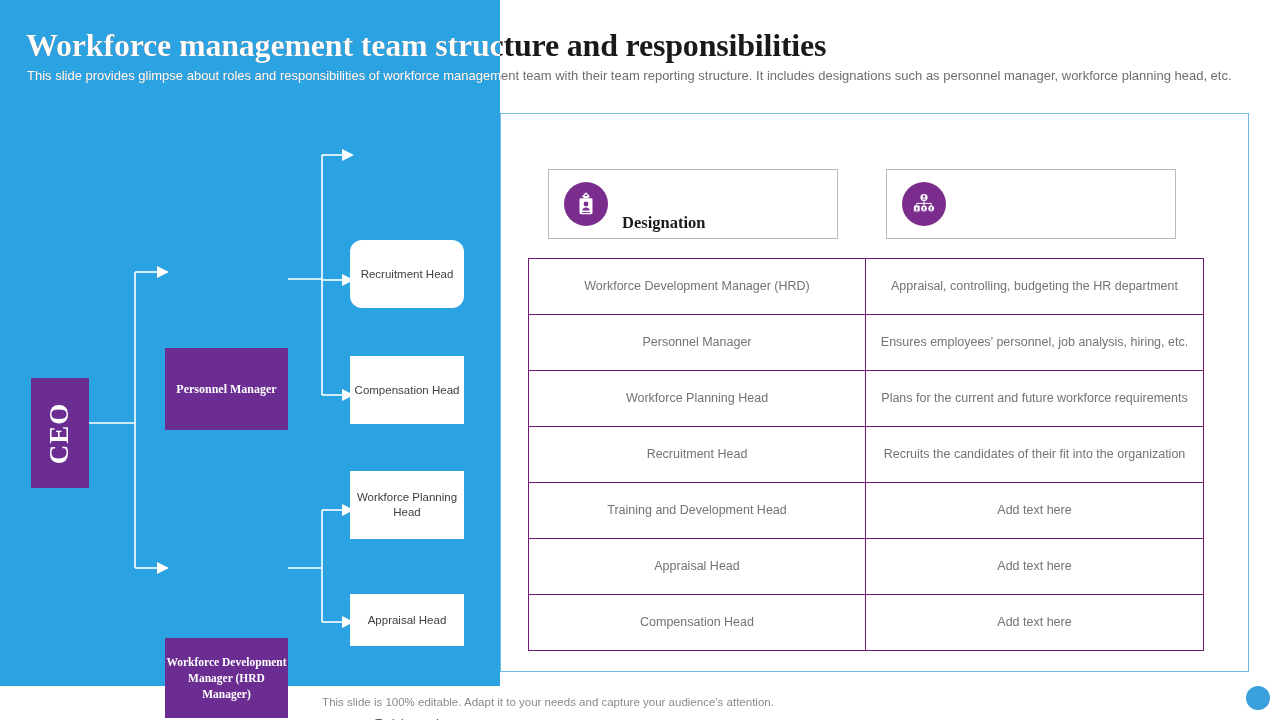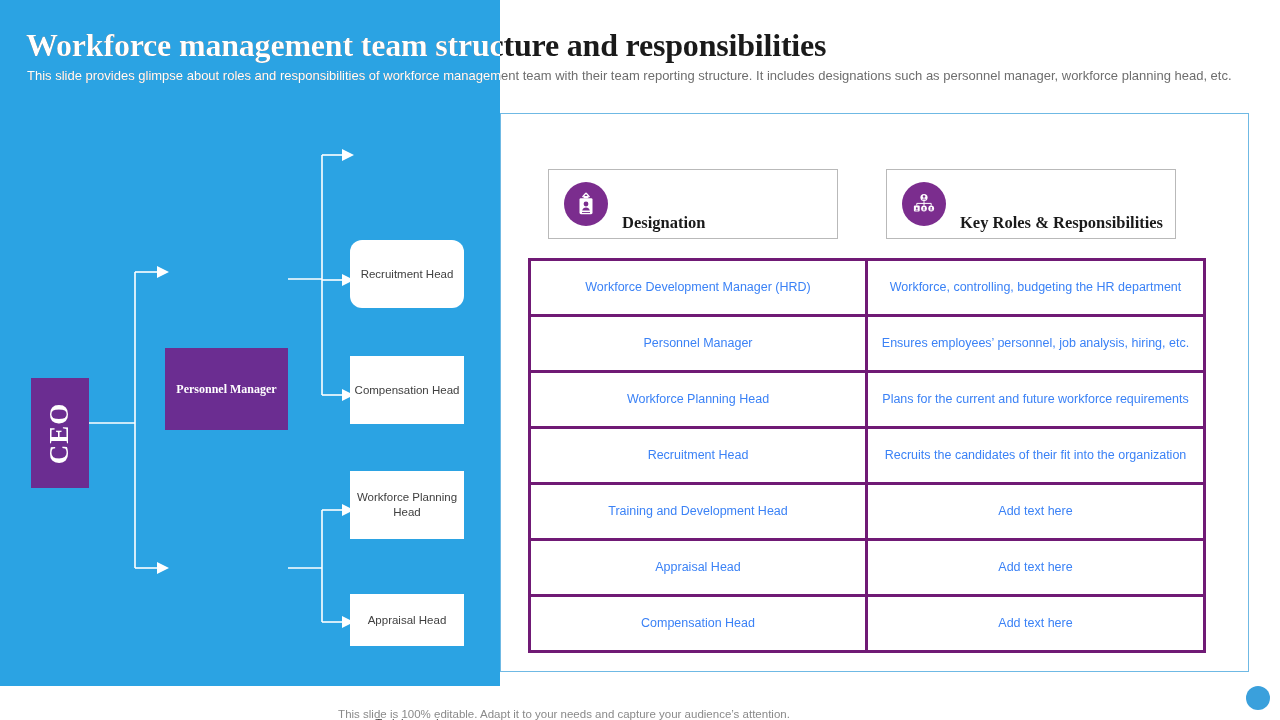--- a/index.html
+++ b/index.html
@@ -181,41 +181,40 @@
 
   
   .tbl {
     position: absolute;
     left: 27px; top: 144px;
     width: 675px;
     border-collapse: collapse;
     table-layout: fixed;
   }
   .tbl td {
-    border: 3px solid #701a75;
+    border: 1px solid #701a75;
     text-align: center;
     vertical-align: middle;
-    color: #3b82f6;
+    color: #737373;
     font-size: 12.5px;
     line-height: 17px;
     height: 56px;
     padding: 4px 10px;
   }
   .tbl td.c1 { width: 337px; }
   .tbl td.c2 { width: 338px; }
 
   
   .footer-note {
     position: absolute;
-    left: 16px; top: 696px;
+    left: 0; top: 696px;
     width: 1096px;
     text-align: center;
     font-size: 11.5px;
     color: #8a8a8a;
-    margin-top: 12px;
   }
   .corner-dot {
     position: absolute;
     right: 10px; bottom: 10px;
     width: 24px; height: 24px;
     border-radius: 50%;
     background: #3aa0dc;
   }
 </style>
 </head>
@@ -271,20 +270,23 @@
     </svg>
 
     <div class="node node-purple node-ceo">
       <span class="ceo-label">CEO</span>
     </div>
 
     <div class="node node-purple node-pm">
       <span>Personnel Manager</span>
     </div>
 
+    <div class="node node-purple node-wdm">
+      <span>Workforce Development Manager (HRD Manager)</span>
+    </div>
 
     <div class="node node-white rounded node-rec">
       <span>Recruitment Head</span>
     </div>
 
     <div class="node node-white node-comp">
       <span>Compensation Head</span>
     </div>
 
     <div class="node node-white node-wph">
@@ -329,29 +331,28 @@
             <circle cx="13" cy="17.5" r="2.9" fill="#ffffff"></circle>
             <circle cx="20.2" cy="17.5" r="2.9" fill="#ffffff"></circle>
             <circle cx="5.8" cy="17.2" r="0.95" fill="#7b2d8e"></circle>
             <path d="M4.2 19.4 a1.8 1.8 0 0 1 3.2 0 z" fill="#7b2d8e"></path>
             <circle cx="13" cy="16.9" r="0.95" fill="#7b2d8e"></circle>
             <path d="M11.4 19.3 a1.8 1.8 0 0 1 3.2 0 z" fill="#7b2d8e"></path>
             <circle cx="20.2" cy="16.9" r="0.95" fill="#7b2d8e"></circle>
             <path d="M18.6 19.3 a1.8 1.8 0 0 1 3.2 0 z" fill="#7b2d8e"></path>
           </svg>
         </span>
-        <span class="hdr-text">Key Roles &amp; Responsibilities</span>
       </div>
     </div>
 
     <table class="tbl">
       <tbody>
         <tr>
           <td class="c1">Workforce Development Manager  (HRD)</td>
-          <td class="c2">Workforce, controlling, budgeting the HR department</td>
+          <td class="c2">Appraisal, controlling, budgeting the HR department</td>
         </tr>
         <tr>
           <td class="c1">Personnel Manager</td>
           <td class="c2">Ensures employees’ personnel, job analysis, hiring, etc.</td>
         </tr>
         <tr>
           <td class="c1">Workforce Planning Head</td>
           <td class="c2">Plans for the current and future workforce requirements</td>
         </tr>
         <tr>

